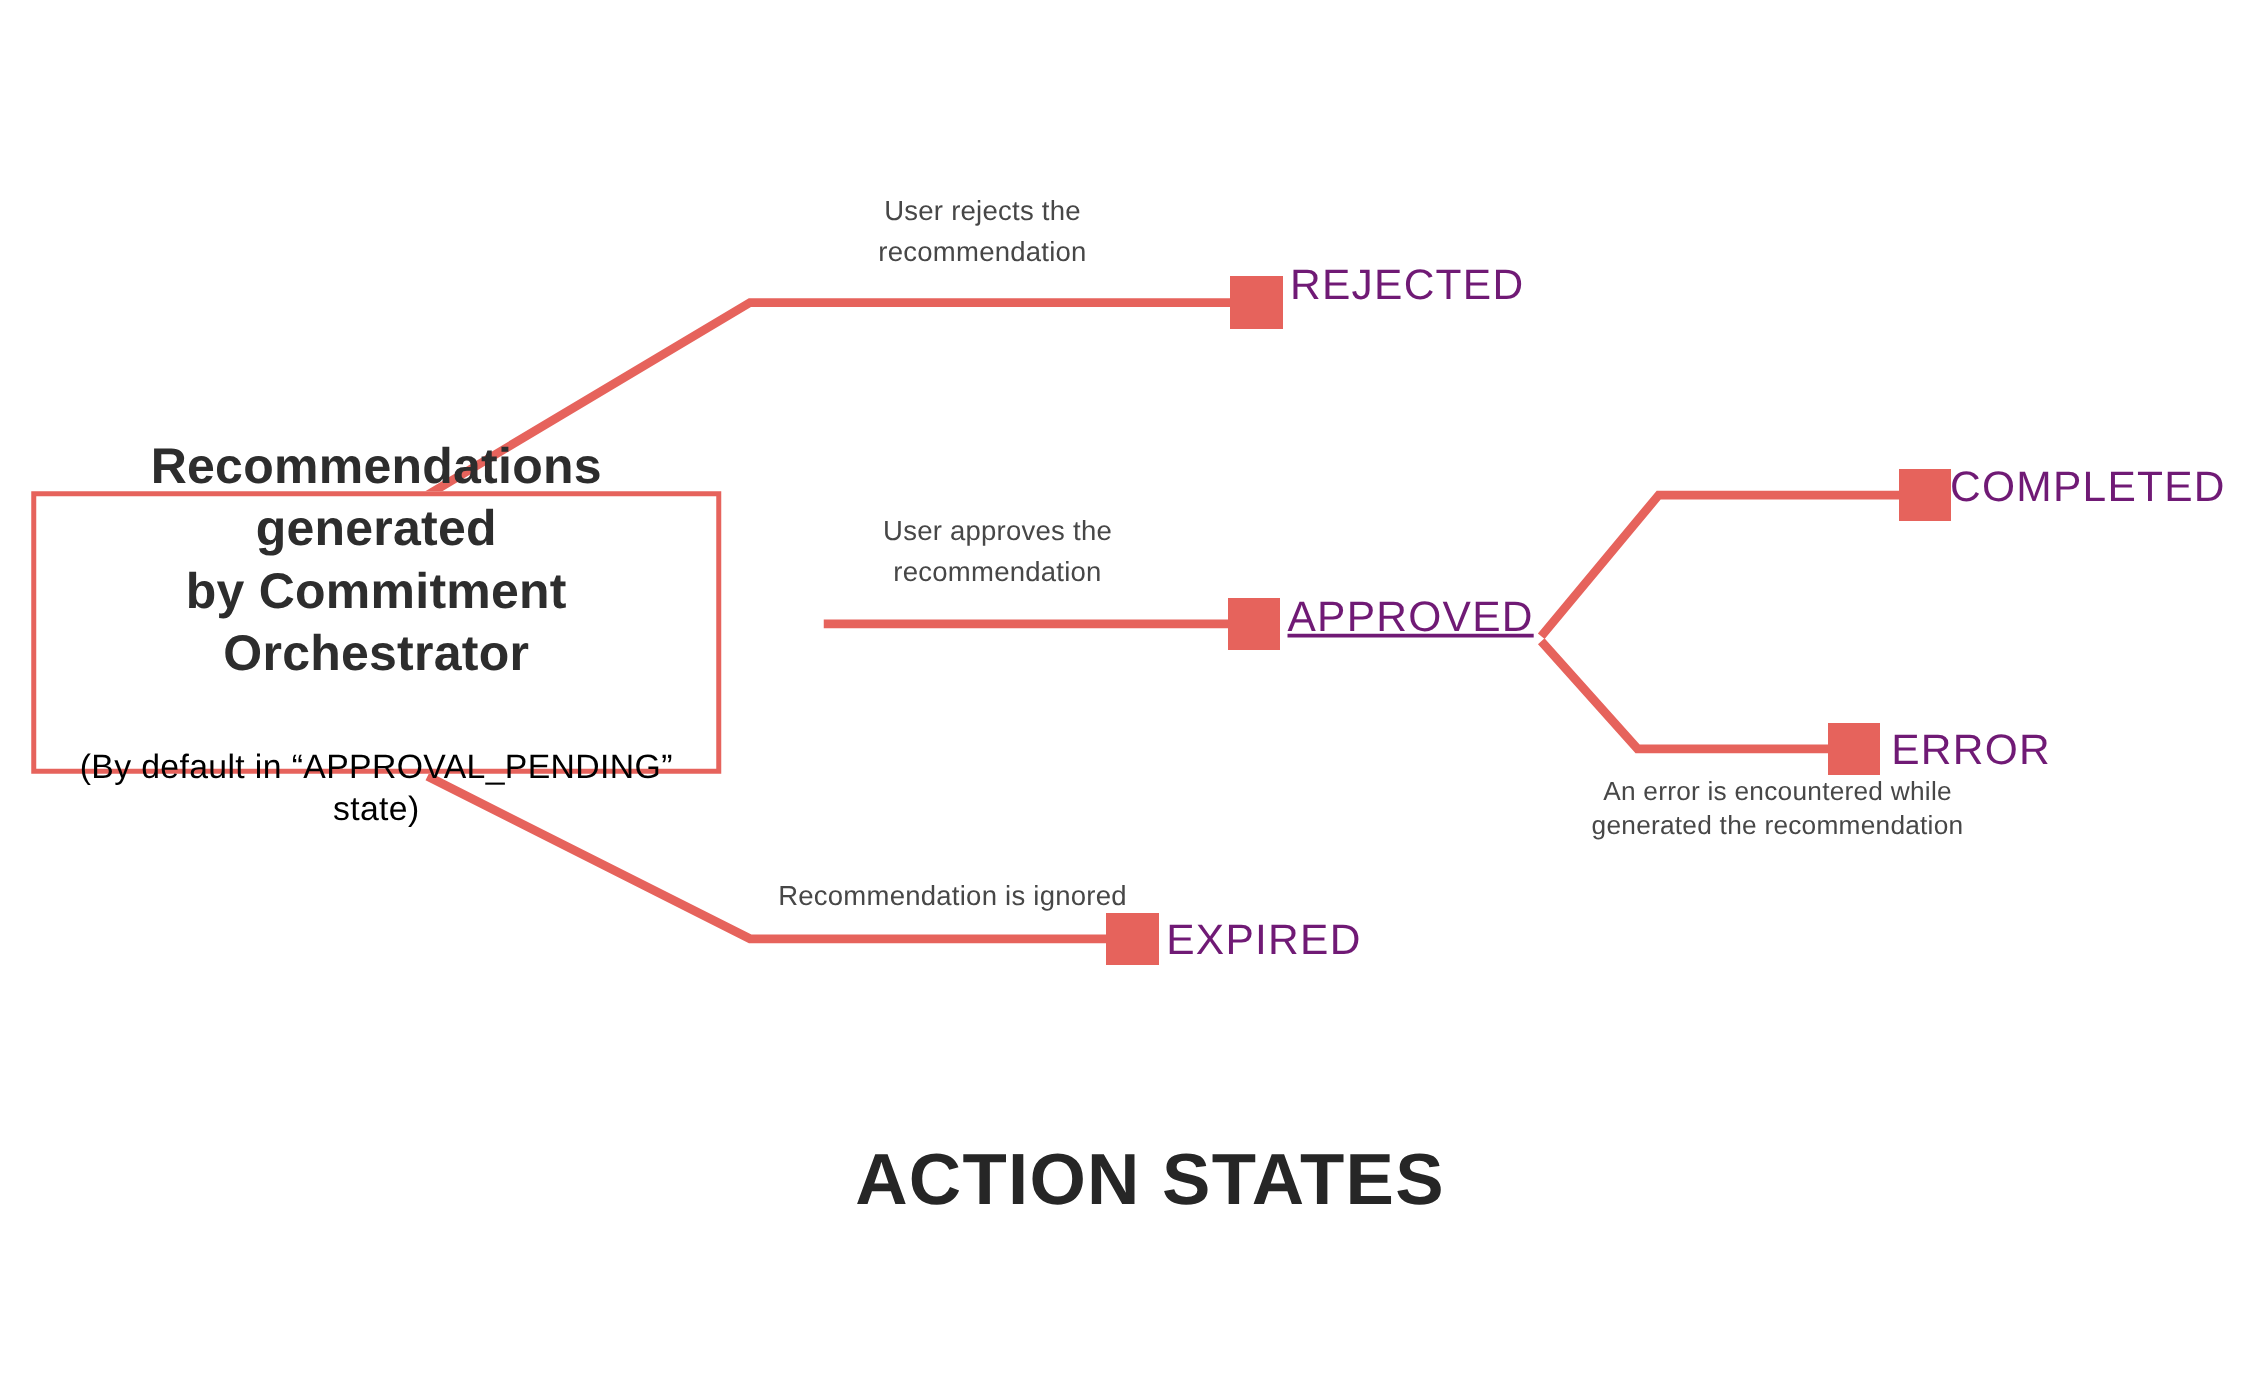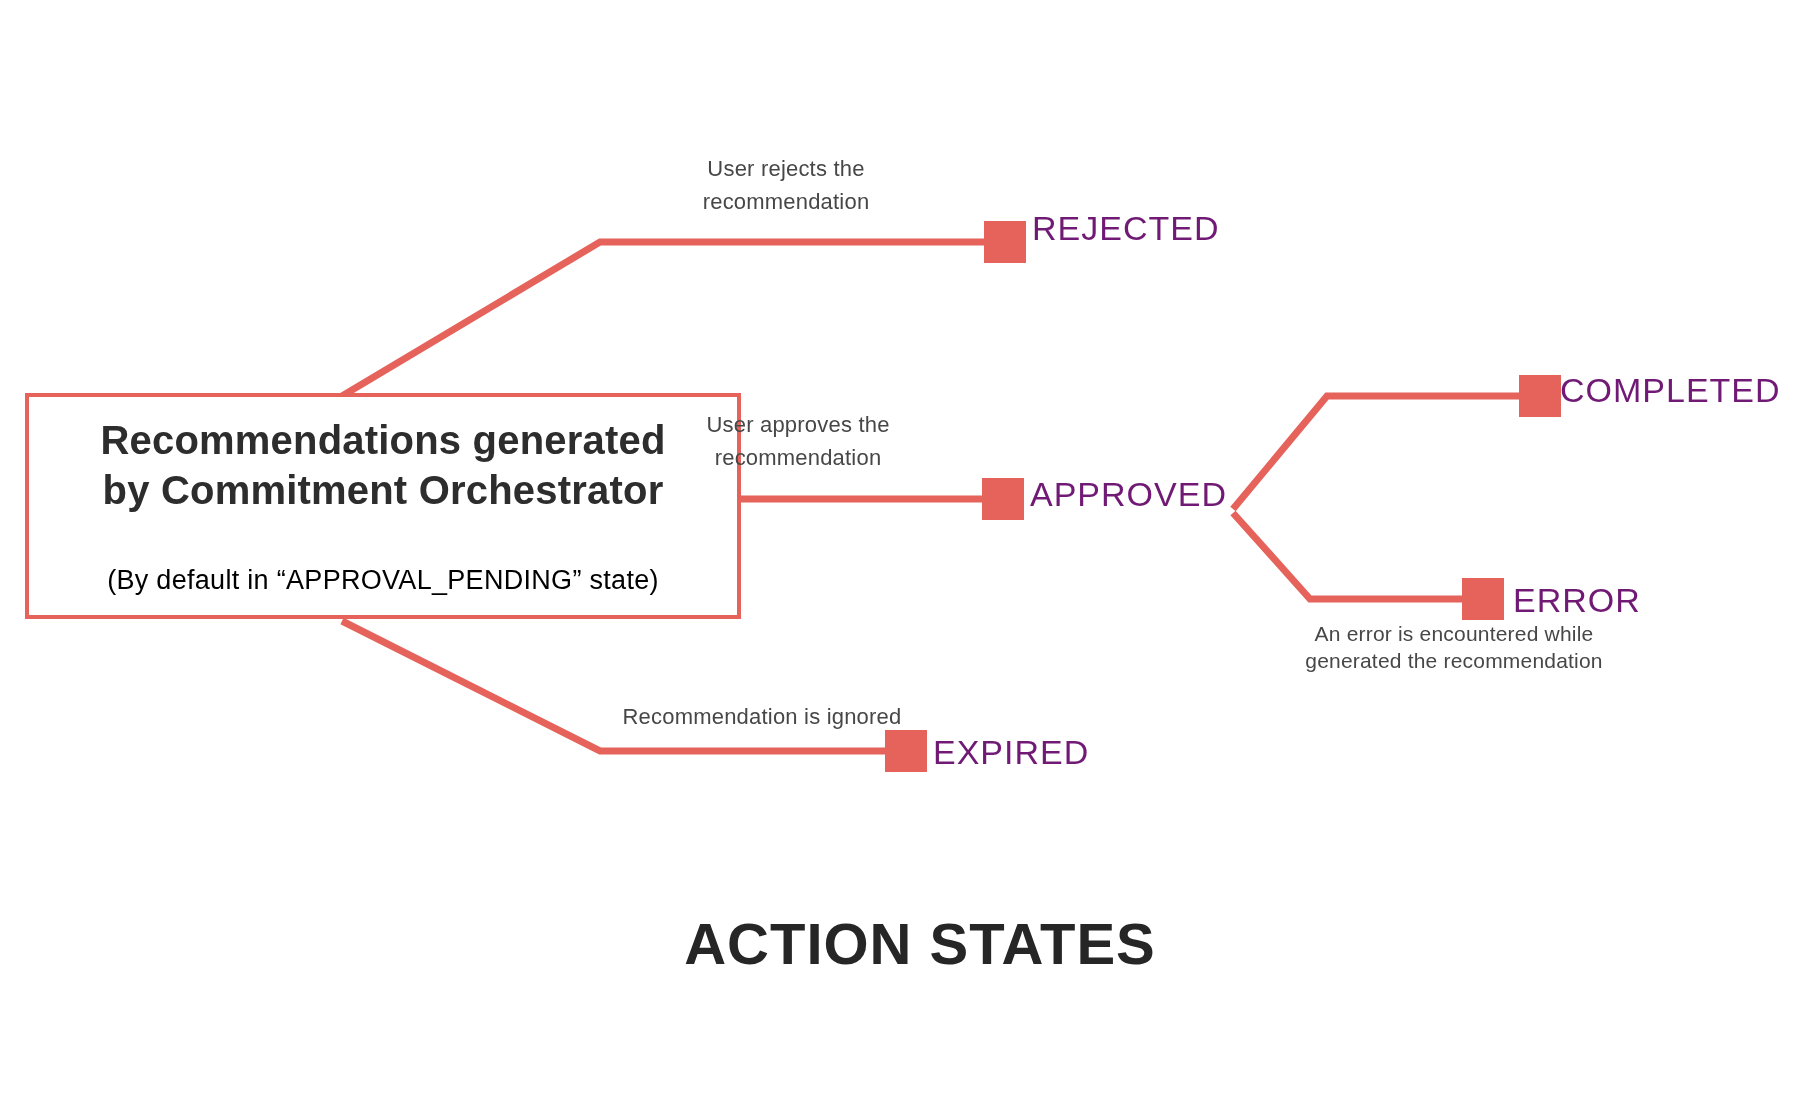--- a/index.html
+++ b/index.html
@@ -7,57 +7,57 @@
     position:relative;
     width:1804px;height:1100px;
     background:#ffffff;
     font-family:"Liberation Sans", sans-serif;
     overflow:hidden;
   }
   .lines{position:absolute;left:0;top:0;width:1804px;height:1100px;}
   .lines path{stroke:var(--arrow,#E6635C);stroke-width:7;fill:none;stroke-linejoin:miter;}
 
   .source-box{
-    position:absolute;left:25px;top:393px;width:716px;height:226px;
+    position:absolute;left:25px;top:393px;width:552px;height:226px;
     border:4px solid var(--arrow,#E6635C);
     box-sizing:border-box;
     display:flex;flex-direction:column;justify-content:center;align-items:center;
     row-gap:48px;text-align:center;background:#ffffff;
   }
   .box-title{
     font-size:40px;font-weight:700;line-height:50px;
     color:#2d2d2d;letter-spacing:0.2px;
   }
   .box-title span{display:block;}
   .box-subtitle{
     font-size:27px;font-weight:400;color:#000000;line-height:34px;letter-spacing:0.3px;
   }
 
   .state{
     position:absolute;
     font-size:34px;line-height:36px;font-weight:400;
     color:#701a75;letter-spacing:1px;white-space:nowrap;
   }
   .state-rejected {left:1032px;top:210px;}
-  .state-approved {left:1030px;top:476px;}
+  .state-approved {left:1030px;top:476px;text-decoration:underline;}
   .state-completed{left:1560px;top:372px;}
   .state-error    {left:1513px;top:582px;}
   .state-expired  {left:933px; top:734px;}
 
   .caption{
     position:absolute;transform:translateX(-50%);
     text-align:center;color:#474747;white-space:nowrap;
   }
   .caption span{display:block;}
   .caption-lg{font-size:22px;line-height:33px;letter-spacing:0.2px;}
   .caption-sm{font-size:21px;line-height:27px;letter-spacing:0.2px;}
   .caption-reject  {left:786px; top:152px;}
   .caption-approve {left:798px; top:408px;}
   .caption-complete{left:1437px;top:330px;}
-  .caption-error   {left:1422px;top:620px;margin-left:32px;}
+  .caption-error   {left:1422px;top:620px;}
   .caption-expire  {left:762px; top:700px;}
 
   .diagram-title{
     position:absolute;left:920px;top:912px;transform:translateX(-50%);
     font-size:58px;line-height:64px;font-weight:700;letter-spacing:1px;
     color:#262626;white-space:nowrap;
   }
 </style>
 </head>
 <body>

